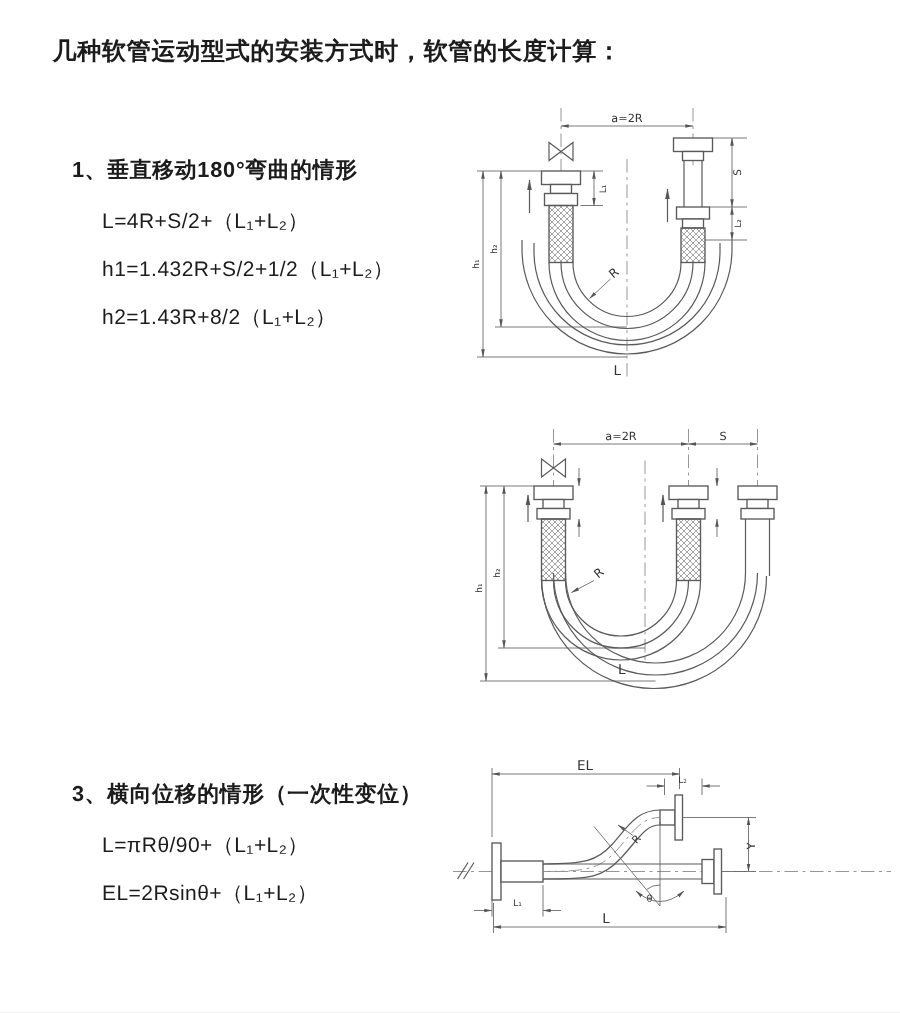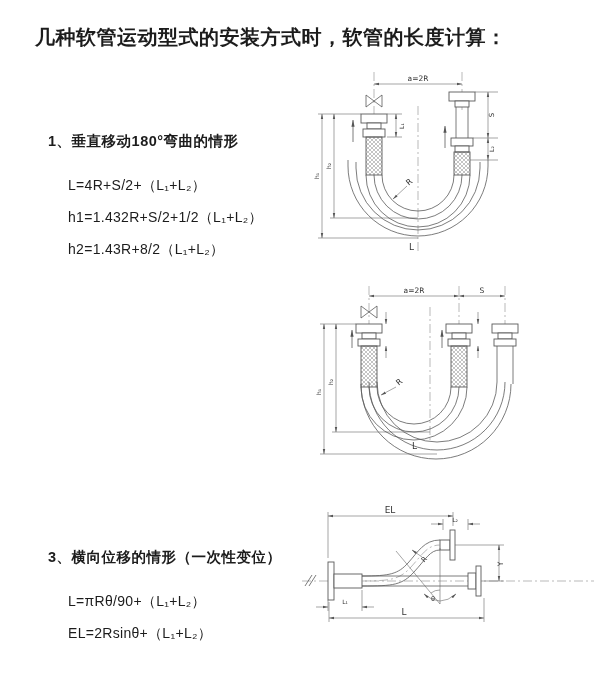--- a/index.html
+++ b/index.html
@@ -1,24 +1,24 @@
 <!DOCTYPE html>
 <html><head>
 <meta charset="utf-8">
 <style>
   html,body{margin:0;padding:0;background:#e8e8e8;}
   .page{position:relative;width:600px;height:675px;background:#ffffff;overflow:hidden;
         font-family:"Liberation Sans","DejaVu Sans",sans-serif;color:#1c1c1c;}
-  .title{position:absolute;left:35px;top:24px;font-size:20px;font-weight:600;letter-spacing:.5px;text-align:center;}
+  .title{position:absolute;left:35px;top:24px;font-size:16px;font-weight:600;letter-spacing:.5px;text-align:center;}
   .sec{position:absolute;}
   #sec1{left:48px;top:104px;}
   #sec2{left:48px;top:303px;}
   #sec3{left:48px;top:520px;text-align:center;}
-  .sec-heading{font-size:14.5px;font-weight:600;letter-spacing:.5px;height:22px;margin-top:28px;}
-  .formulas{margin-top:16px;padding-left:20px;}
+  .sec-heading{font-size:14.5px;font-weight:600;letter-spacing:.5px;height:22px;}
+  .formulas{margin-top:6px;padding-left:20px;}
   .formula{height:32px;display:flex;align-items:center;font-size:14px;letter-spacing:.3px;}
   svg.diag{position:absolute;}
   #d1{left:312px;top:68px;}
   #d2{left:312px;top:282px;}
   #d3{left:298px;top:504px;}
   svg text{fill:#333;font-family:"DejaVu Sans","Liberation Sans",sans-serif;}
   .ln{stroke:#5a5a5a;stroke-width:.8;fill:none;}
   .thin{stroke:#6a6a6a;stroke-width:.6;fill:none;}
   .cl{stroke:#8a8a8a;stroke-width:.6;fill:none;stroke-dasharray:9 3 2 3;}
   .fit{stroke:#5a5a5a;stroke-width:.9;fill:#ffffff;}

